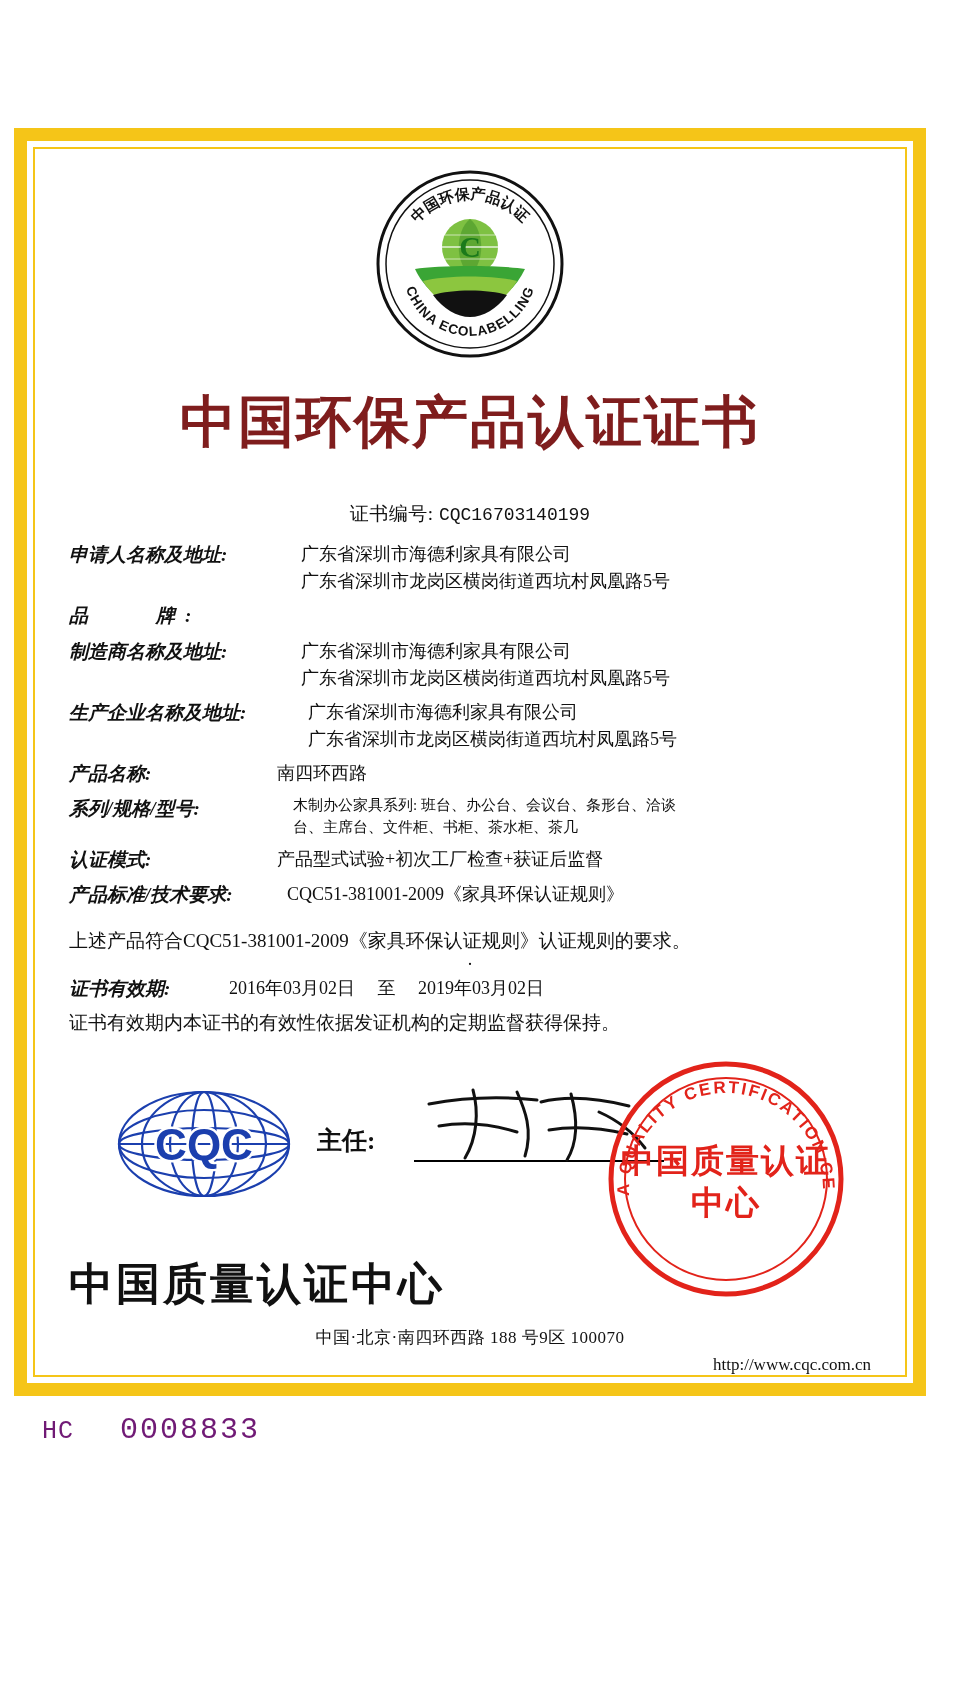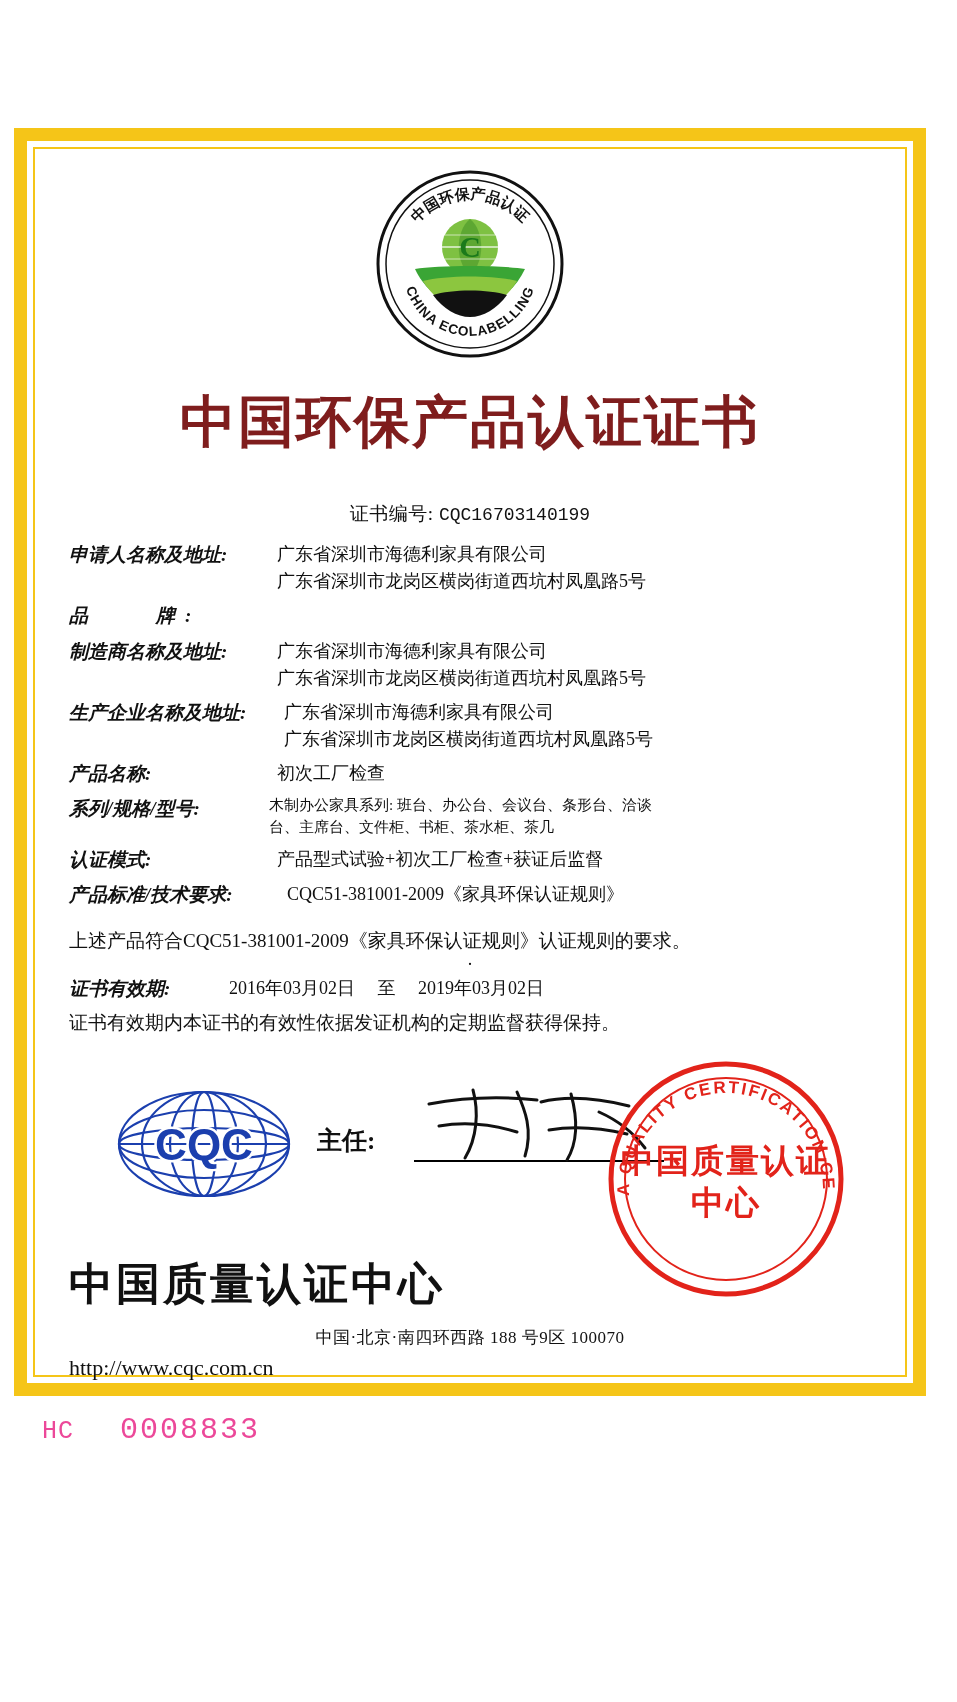--- a/index.html
+++ b/index.html
@@ -97,21 +97,21 @@
     text-align: left;
     font-style: italic;
     font-size: 19px;
   }
   .flabel.w1 { width: 200px; }
   .flabel.w3 { width: 215px; }
   .fvalue {
     flex: 1;
     font-size: 18px;
   }
-  .fvalue .line2 { display: block; }
+  .fvalue .line2 { display: block; margin-left: 24px; }
   .fvalue.small {
     font-size: 15px;
     line-height: 1.45;
   }
   .fvalue.pad { padding-left: 8px; }
   .fvalue.indent { padding-left: 18px; }
 
   .brand-row .flabel { letter-spacing: 10px; }
 
   .para {
@@ -186,32 +186,32 @@
     letter-spacing: 3px;
     margin-top: 8px;
   }
   .org-addr {
     text-align: center;
     font-size: 17px;
     margin-top: 12px;
     letter-spacing: 0.5px;
   }
   .org-url {
-    text-align: left;
-    font-size: 22px;
+    text-align: right;
+    font-size: 17px;
     margin-top: 6px;
     font-family: "Liberation Serif", serif;
   }
 
   
   .serial {
     position: absolute;
     left: 42px;
     top: 1413px;
-    color: #ec4899;
+    color: #701a75;
     font-family: "Liberation Mono", monospace;
     font-size: 27px;
     letter-spacing: 1px;
     display: flex;
     align-items: baseline;
   }
   .serial .hc {
     font-size: 25px;
     margin-right: 26px;
   }
@@ -289,21 +289,21 @@
       <div class="frow">
         <div class="flabel w3">生产企业名称及地址:</div>
         <div class="fvalue">
           <span class="line2">广东省深圳市海德利家具有限公司</span>
           <span class="line2">广东省深圳市龙岗区横岗街道西坑村凤凰路5号</span>
         </div>
       </div>
 
       <div class="frow">
         <div class="flabel w1">产品名称:</div>
-        <div class="fvalue pad">初次工厂检查</div>
+        <div class="fvalue pad">南四环西路</div>
       </div>
 
       <div class="frow">
         <div class="flabel w1">系列/规格/型号:</div>
         <div class="fvalue small">
           <span class="line2">木制办公家具系列: 班台、办公台、会议台、条形台、洽谈</span>
           <span class="line2">台、主席台、文件柜、书柜、茶水柜、茶几</span>
         </div>
       </div>
 

